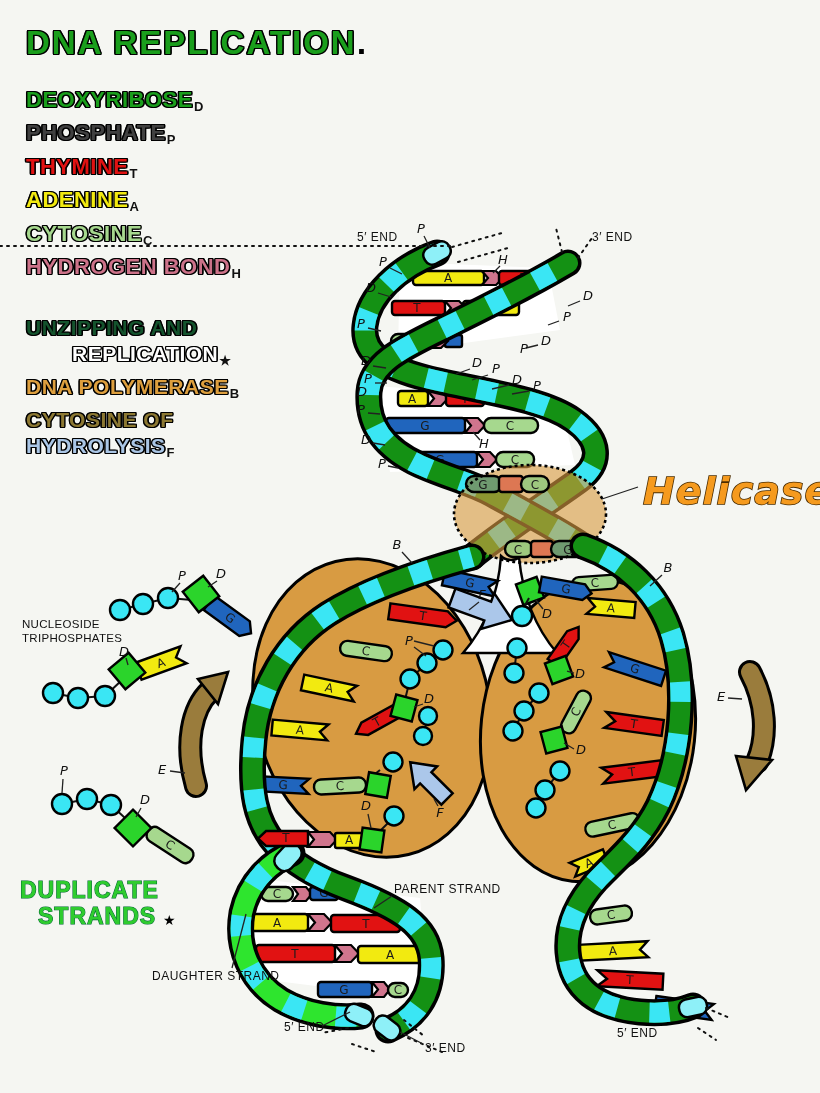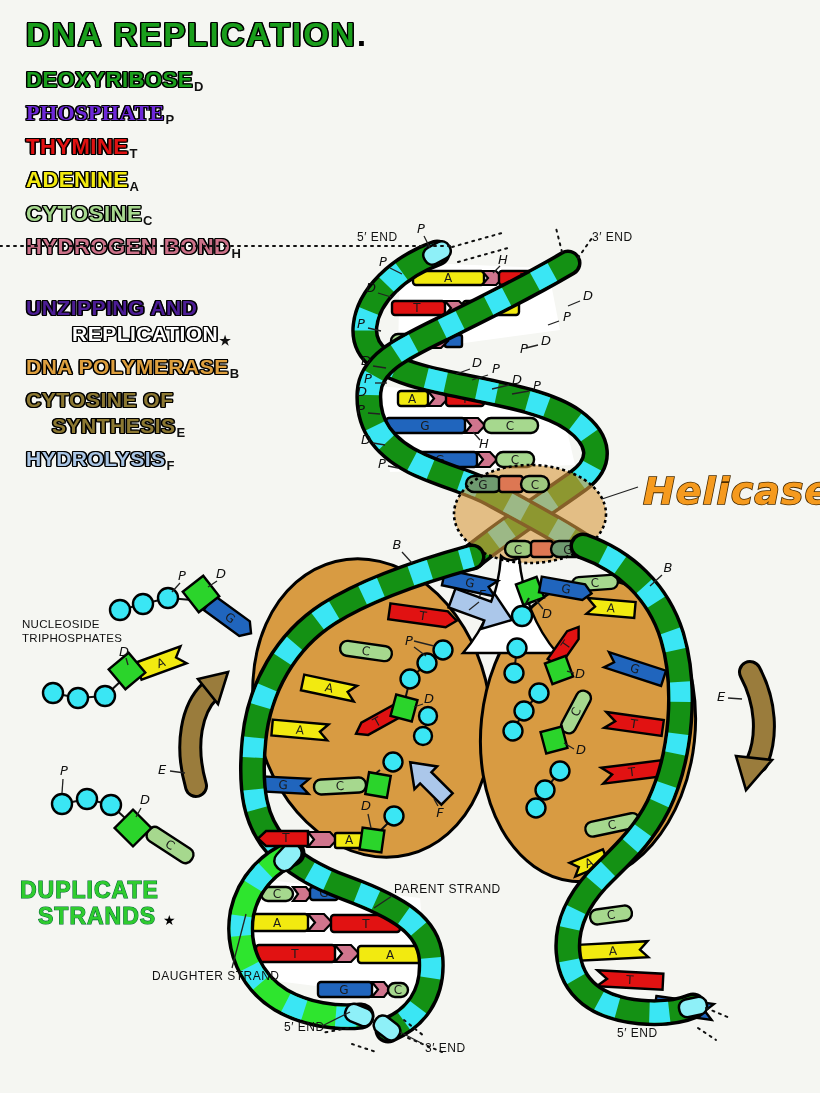--- a/index.html
+++ b/index.html
@@ -1,26 +1,26 @@
 <!DOCTYPE html>
 <html><head>
 <meta charset="utf-8">
 <style>
   html,body{margin:0;padding:0;}
   body{width:820px;height:1093px;background:#f5f6f2;position:relative;overflow:hidden;
        font-family:"Liberation Sans",sans-serif;}
   .page{position:absolute;inset:0;}
   svg{position:absolute;left:0;top:0;}
   
-  .text-block{position:absolute;left:26px;top:14px;width:340px;}
+  .text-block{position:absolute;left:26px;top:22px;width:340px;}
   .ol{text-shadow:-1.2px -1.2px 0 #000,1.2px -1.2px 0 #000,-1.2px 1.2px 0 #000,
       1.2px 1.2px 0 #000,-1.4px 0 0 #000,1.4px 0 0 #000,0 -1.4px 0 #000,0 1.4px 0 #000;}
   .title{font-size:33px;font-weight:bold;letter-spacing:2px;line-height:40px;white-space:nowrap;}
   .title-period{color:#000;text-shadow:none;font-size:34px;}
-  .legend{margin-top:12px;}
+  .legend{margin-top:24px;}
   .lg{font-size:22px;font-weight:bold;letter-spacing:.5px;line-height:26.4px;white-space:nowrap;}
   .sub{font-size:13px;font-weight:bold;color:#111;text-shadow:none;vertical-align:-4px;margin-left:1px;}
   .process{margin-top:28px;}
   .pr{font-size:21px;font-weight:bold;letter-spacing:.5px;line-height:26px;white-space:nowrap;}
   .indent{padding-left:26px;}
   
   .tube-o{fill:none;stroke:#000;stroke-width:27;stroke-linecap:round;}
   .tube-g{fill:none;stroke:#149114;stroke-width:20;stroke-linecap:round;}
   .tube-lime{stroke:#2ee52e;}
   .tube-c{fill:none;stroke:#3ae6f4;stroke-width:20;stroke-dasharray:20 32;stroke-linecap:butt;}
@@ -47,33 +47,32 @@
 </head>
 <body>
 
 <div class="page">
 
   <div class="text-block">
     <div class="title ol" style="color: rgb(26, 158, 28);"><span>DNA REPLICATION</span><span class="title-period">.</span></div>
 
     <div class="legend">
       <div class="lg"><span class="ol" style="color: rgb(26, 158, 28);">DEOXYRIBOSE</span><span class="sub">D</span></div>
-      <div class="lg"><span class="ol" style="color: #6d28d9; font-family: Liberation Serif, serif;">PHOSPHATE</span><span class="sub">P</span></div>
+      <div class="lg"><span class="ol" style="color: #404040;">PHOSPHATE</span><span class="sub">P</span></div>
       <div class="lg"><span class="ol" style="color: rgb(225, 18, 18);">THYMINE</span><span class="sub">T</span></div>
       <div class="lg"><span class="ol" style="color: rgb(242, 234, 16);">ADENINE</span><span class="sub">A</span></div>
       <div class="lg"><span class="ol" style="color: rgb(166, 216, 142);">CYTOSINE</span><span class="sub">C</span></div>
       <div class="lg"><span class="ol" style="color: rgb(204, 114, 137);">HYDROGEN BOND</span><span class="sub">H</span></div>
     </div>
 
     <div class="process">
-      <div class="pr"><span class="ol" style="color: #4c1d95;">UNZIPPING AND</span></div>
+      <div class="pr"><span class="ol" style="color: #14532d;">UNZIPPING AND</span></div>
       <div class="pr indent"><span class="ol" style="color: rgb(255, 255, 255); padding-left: 20px;">REPLICATION</span><span class="sub">★</span></div>
       <div class="pr"><span class="ol" style="color: rgb(221, 159, 62);">DNA POLYMERASE</span><span class="sub">B</span></div>
       <div class="pr"><span class="ol" style="color: rgb(140, 120, 50);">CYTOSINE OF</span></div>
-      <div class="pr indent"><span class="ol" style="color: rgb(140, 120, 50);">SYNTHESIS</span><span class="sub">E</span></div>
       <div class="pr"><span class="ol" style="color: rgb(170, 198, 230);">HYDROLYSIS</span><span class="sub">F</span></div>
     </div>
   </div>
 
   <svg width="820" height="1093" viewBox="0 0 820 1093">
 
     <g>
       <path class="white-bg" d="M 400,262 L 548,268 L 560,330 L 398,352 Z"></path>
       <path class="white-bg" d="M 376,386 L 560,400 L 575,465 L 390,472 Z"></path>
       <path class="white-bg" d="M 252,878 L 420,898 L 428,1000 L 252,978 Z"></path>

